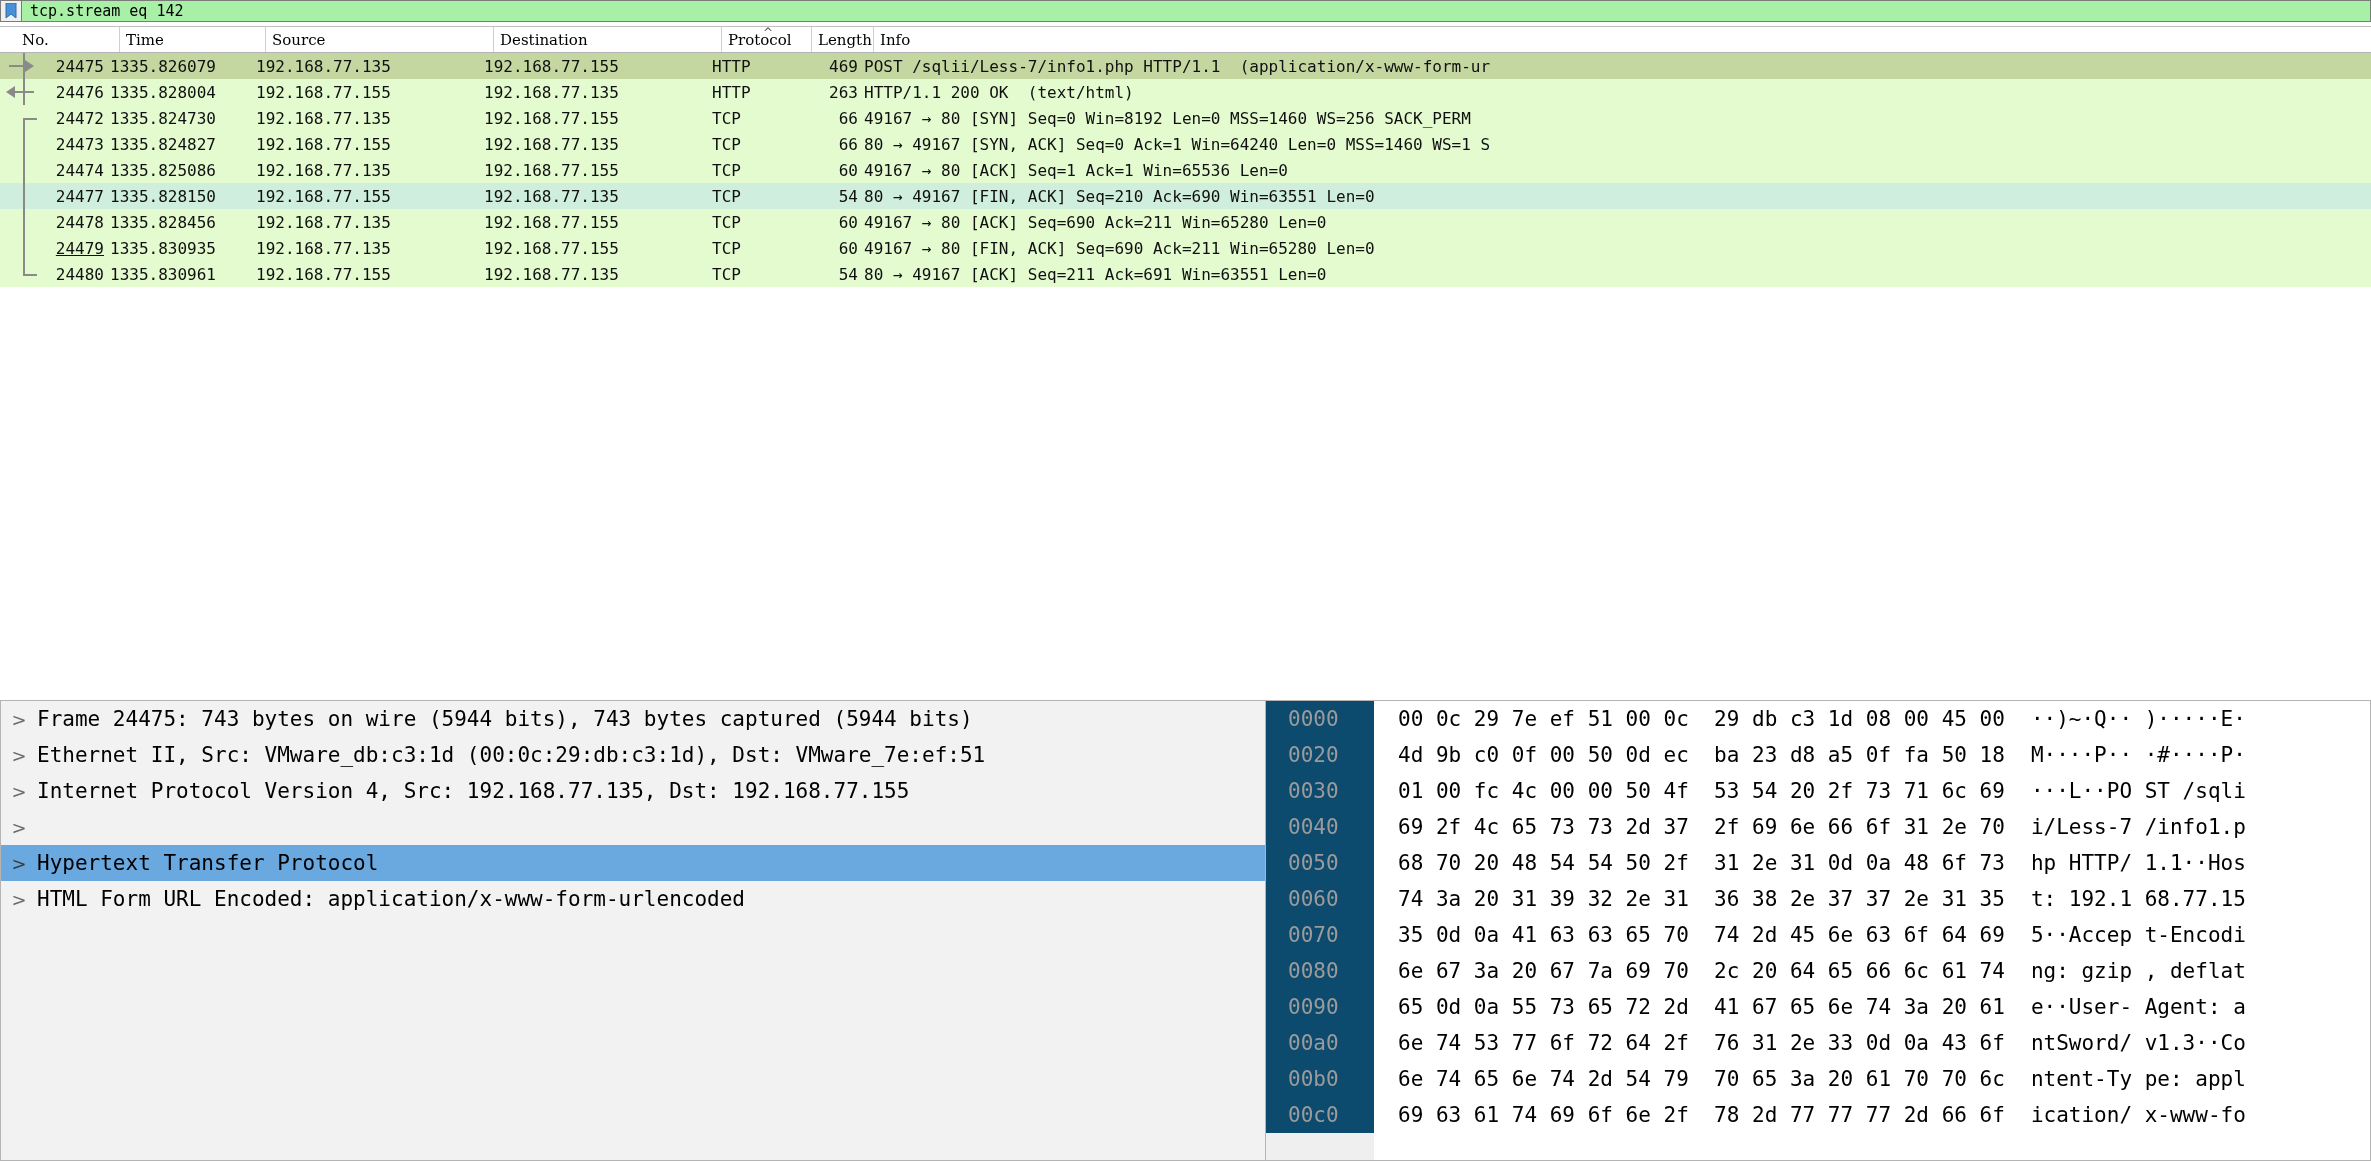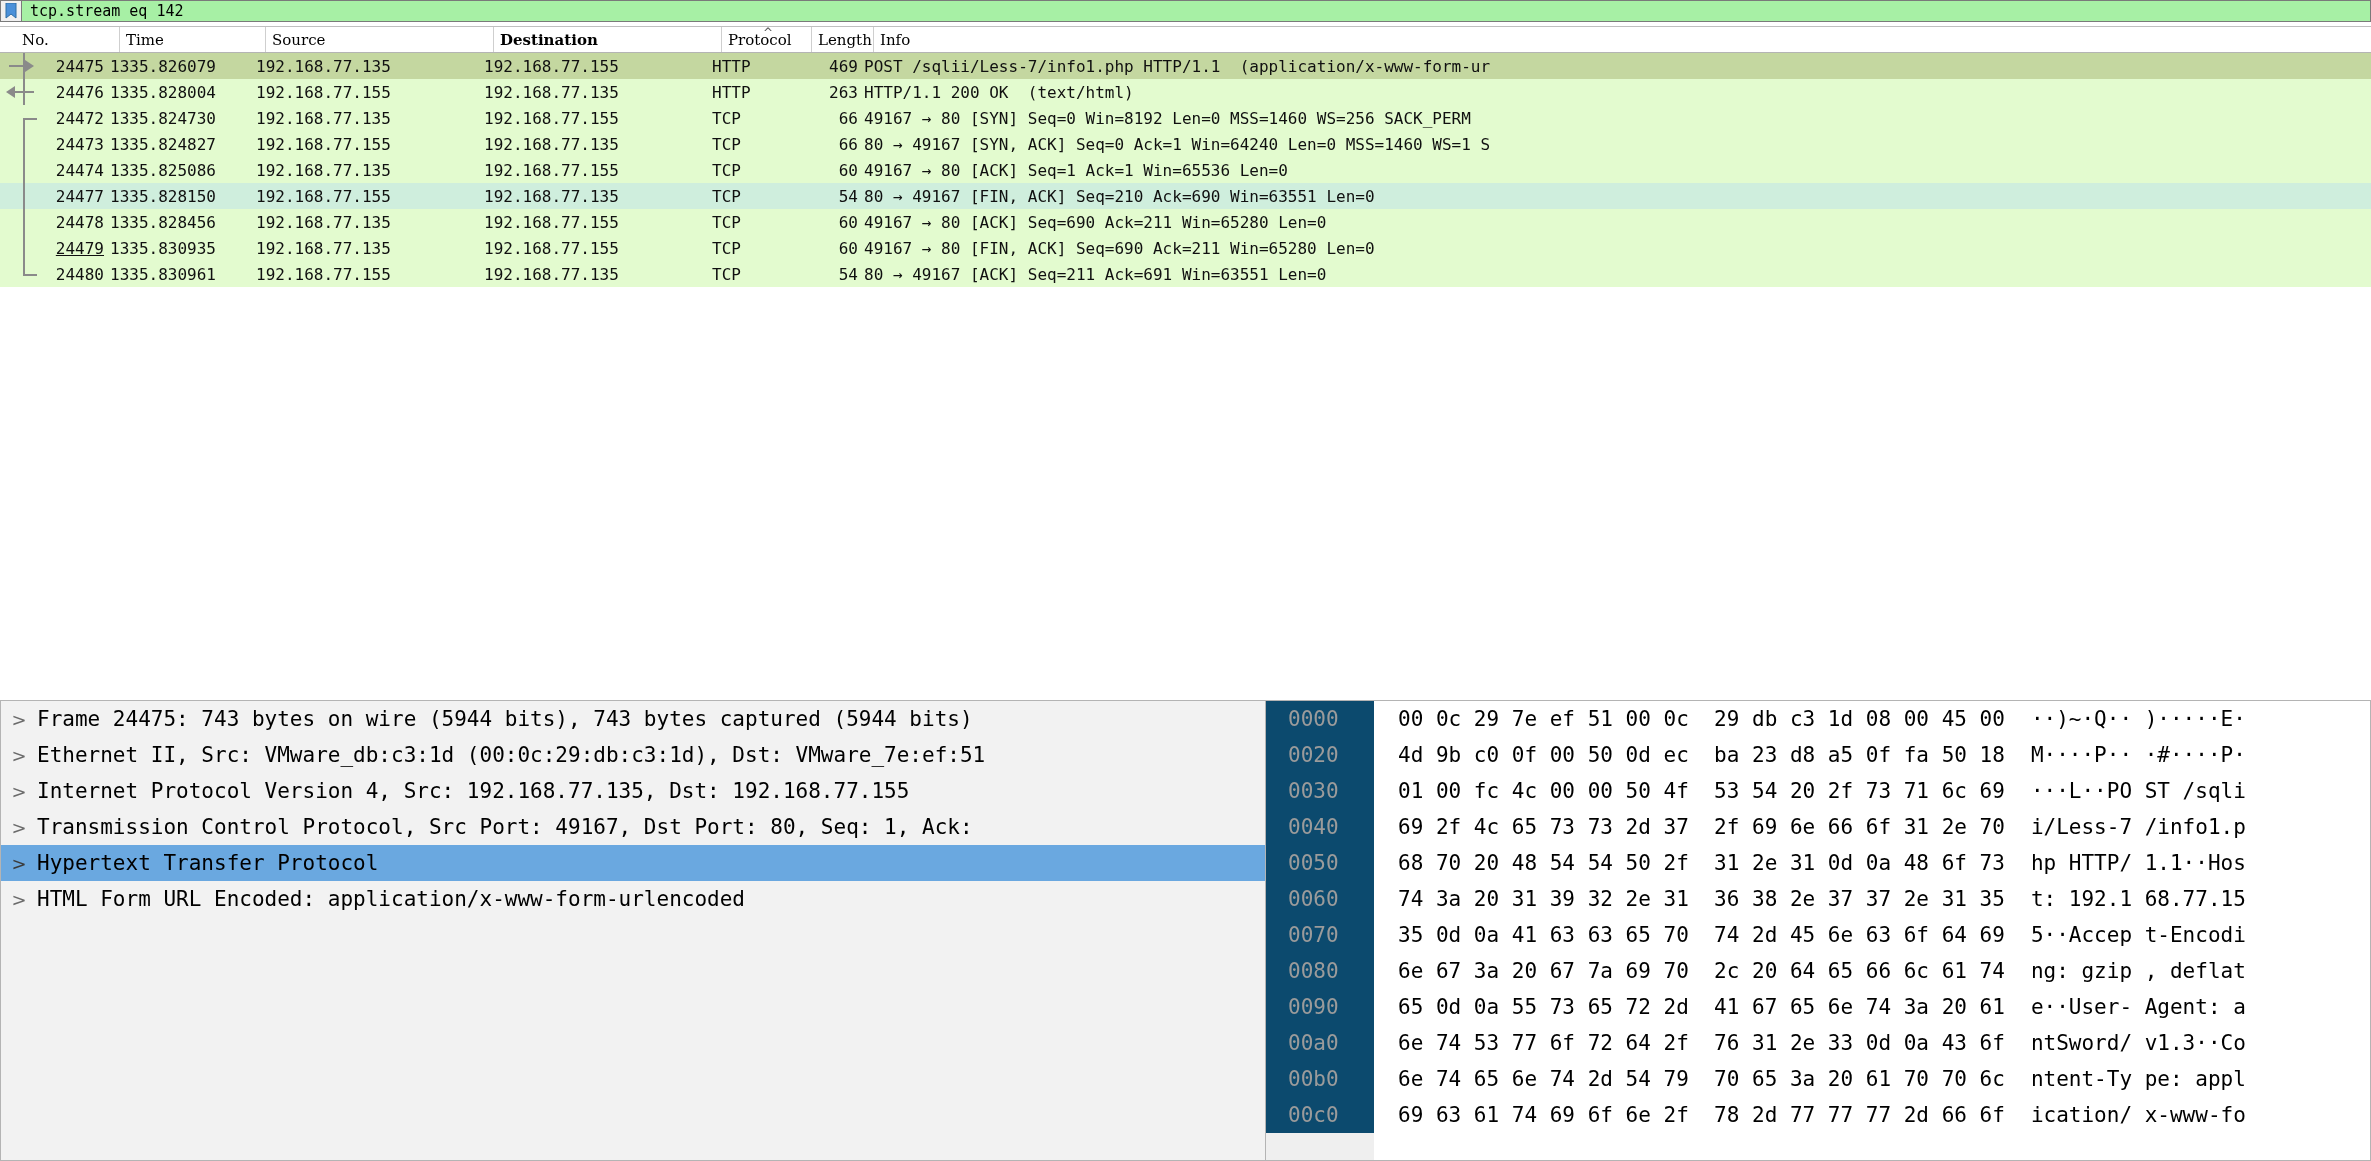--- a/index.html
+++ b/index.html
@@ -83,21 +83,21 @@
     <div class="phead" id="packet-list-header">
         <div class="hc" style="left: 0px; width: 104px;">
           <span>No.</span>
         </div>
         <div class="hc" style="left: 104px; width: 146px;">
           <span>Time</span>
         </div>
         <div class="hc" style="left: 250px; width: 228px;">
           <span>Source</span>
         </div>
-        <div class="hc" style="left: 478px; width: 228px; font-weight: bold;">
+        <div class="hc" style="left: 478px; width: 228px;">
           <span>Destination</span>
         </div>
         <div class="hc" style="left: 706px; width: 90px;">
           <span>Protocol</span>
           <span class="sortarrow" style="left: 41px;">^</span>
         </div>
         <div class="hc" style="left: 796px; width: 62px;">
           <span>Length</span>
         </div>
         <div class="hc" style="left: 858px; width: 1513px;">
@@ -220,21 +220,21 @@
           <div class="pc l" style="left: 858px; width: 1513px;">80 → 49167 [ACK] Seq=211 Ack=691 Win=63551 Len=0</div>
         </div>
       </div>
   </div>
 
   <div class="lower">
     <div class="detail" id="detail-pane">
         <div class="drow"><span class="twisty">&gt;</span><span class="dtxt">Frame 24475: 743 bytes on wire (5944 bits), 743 bytes captured (5944 bits)</span></div>
         <div class="drow"><span class="twisty">&gt;</span><span class="dtxt">Ethernet II, Src: VMware_db:c3:1d (00:0c:29:db:c3:1d), Dst: VMware_7e:ef:51</span></div>
         <div class="drow"><span class="twisty">&gt;</span><span class="dtxt">Internet Protocol Version 4, Src: 192.168.77.135, Dst: 192.168.77.155</span></div>
-        <div class="drow"><span class="twisty">&gt;</span><span class="dtxt">Transmission Control Protocol, Src Port: 49167, Dst Port: 80, Seq: 1, Ack:</span></div>
+        <div class="drow"><span class="twisty">&gt;</span></div>
         <div class="drow sel"><span class="twisty">&gt;</span><span class="dtxt">Hypertext Transfer Protocol</span></div>
         <div class="drow"><span class="twisty">&gt;</span><span class="dtxt">HTML Form URL Encoded: application/x-www-form-urlencoded</span></div>
       </div>
     <div class="hexpane">
       <div class="hexoffcol"></div>
       <div class="hexwrap" id="hex-body">
           <div class="hexrow"><span class="hoff">0000</span><span class="hbytes">00 0c 29 7e ef 51 00 0c  29 db c3 1d 08 00 45 00</span><span class="hascii">··)~·Q·· )·····E·</span></div>
           <div class="hexrow"><span class="hoff">0020</span><span class="hbytes">4d 9b c0 0f 00 50 0d ec  ba 23 d8 a5 0f fa 50 18</span><span class="hascii">M····P·· ·#····P·</span></div>
           <div class="hexrow"><span class="hoff">0030</span><span class="hbytes">01 00 fc 4c 00 00 50 4f  53 54 20 2f 73 71 6c 69</span><span class="hascii">···L··PO ST /sqli</span></div>
           <div class="hexrow"><span class="hoff">0040</span><span class="hbytes">69 2f 4c 65 73 73 2d 37  2f 69 6e 66 6f 31 2e 70</span><span class="hascii">i/Less-7 /info1.p</span></div>

